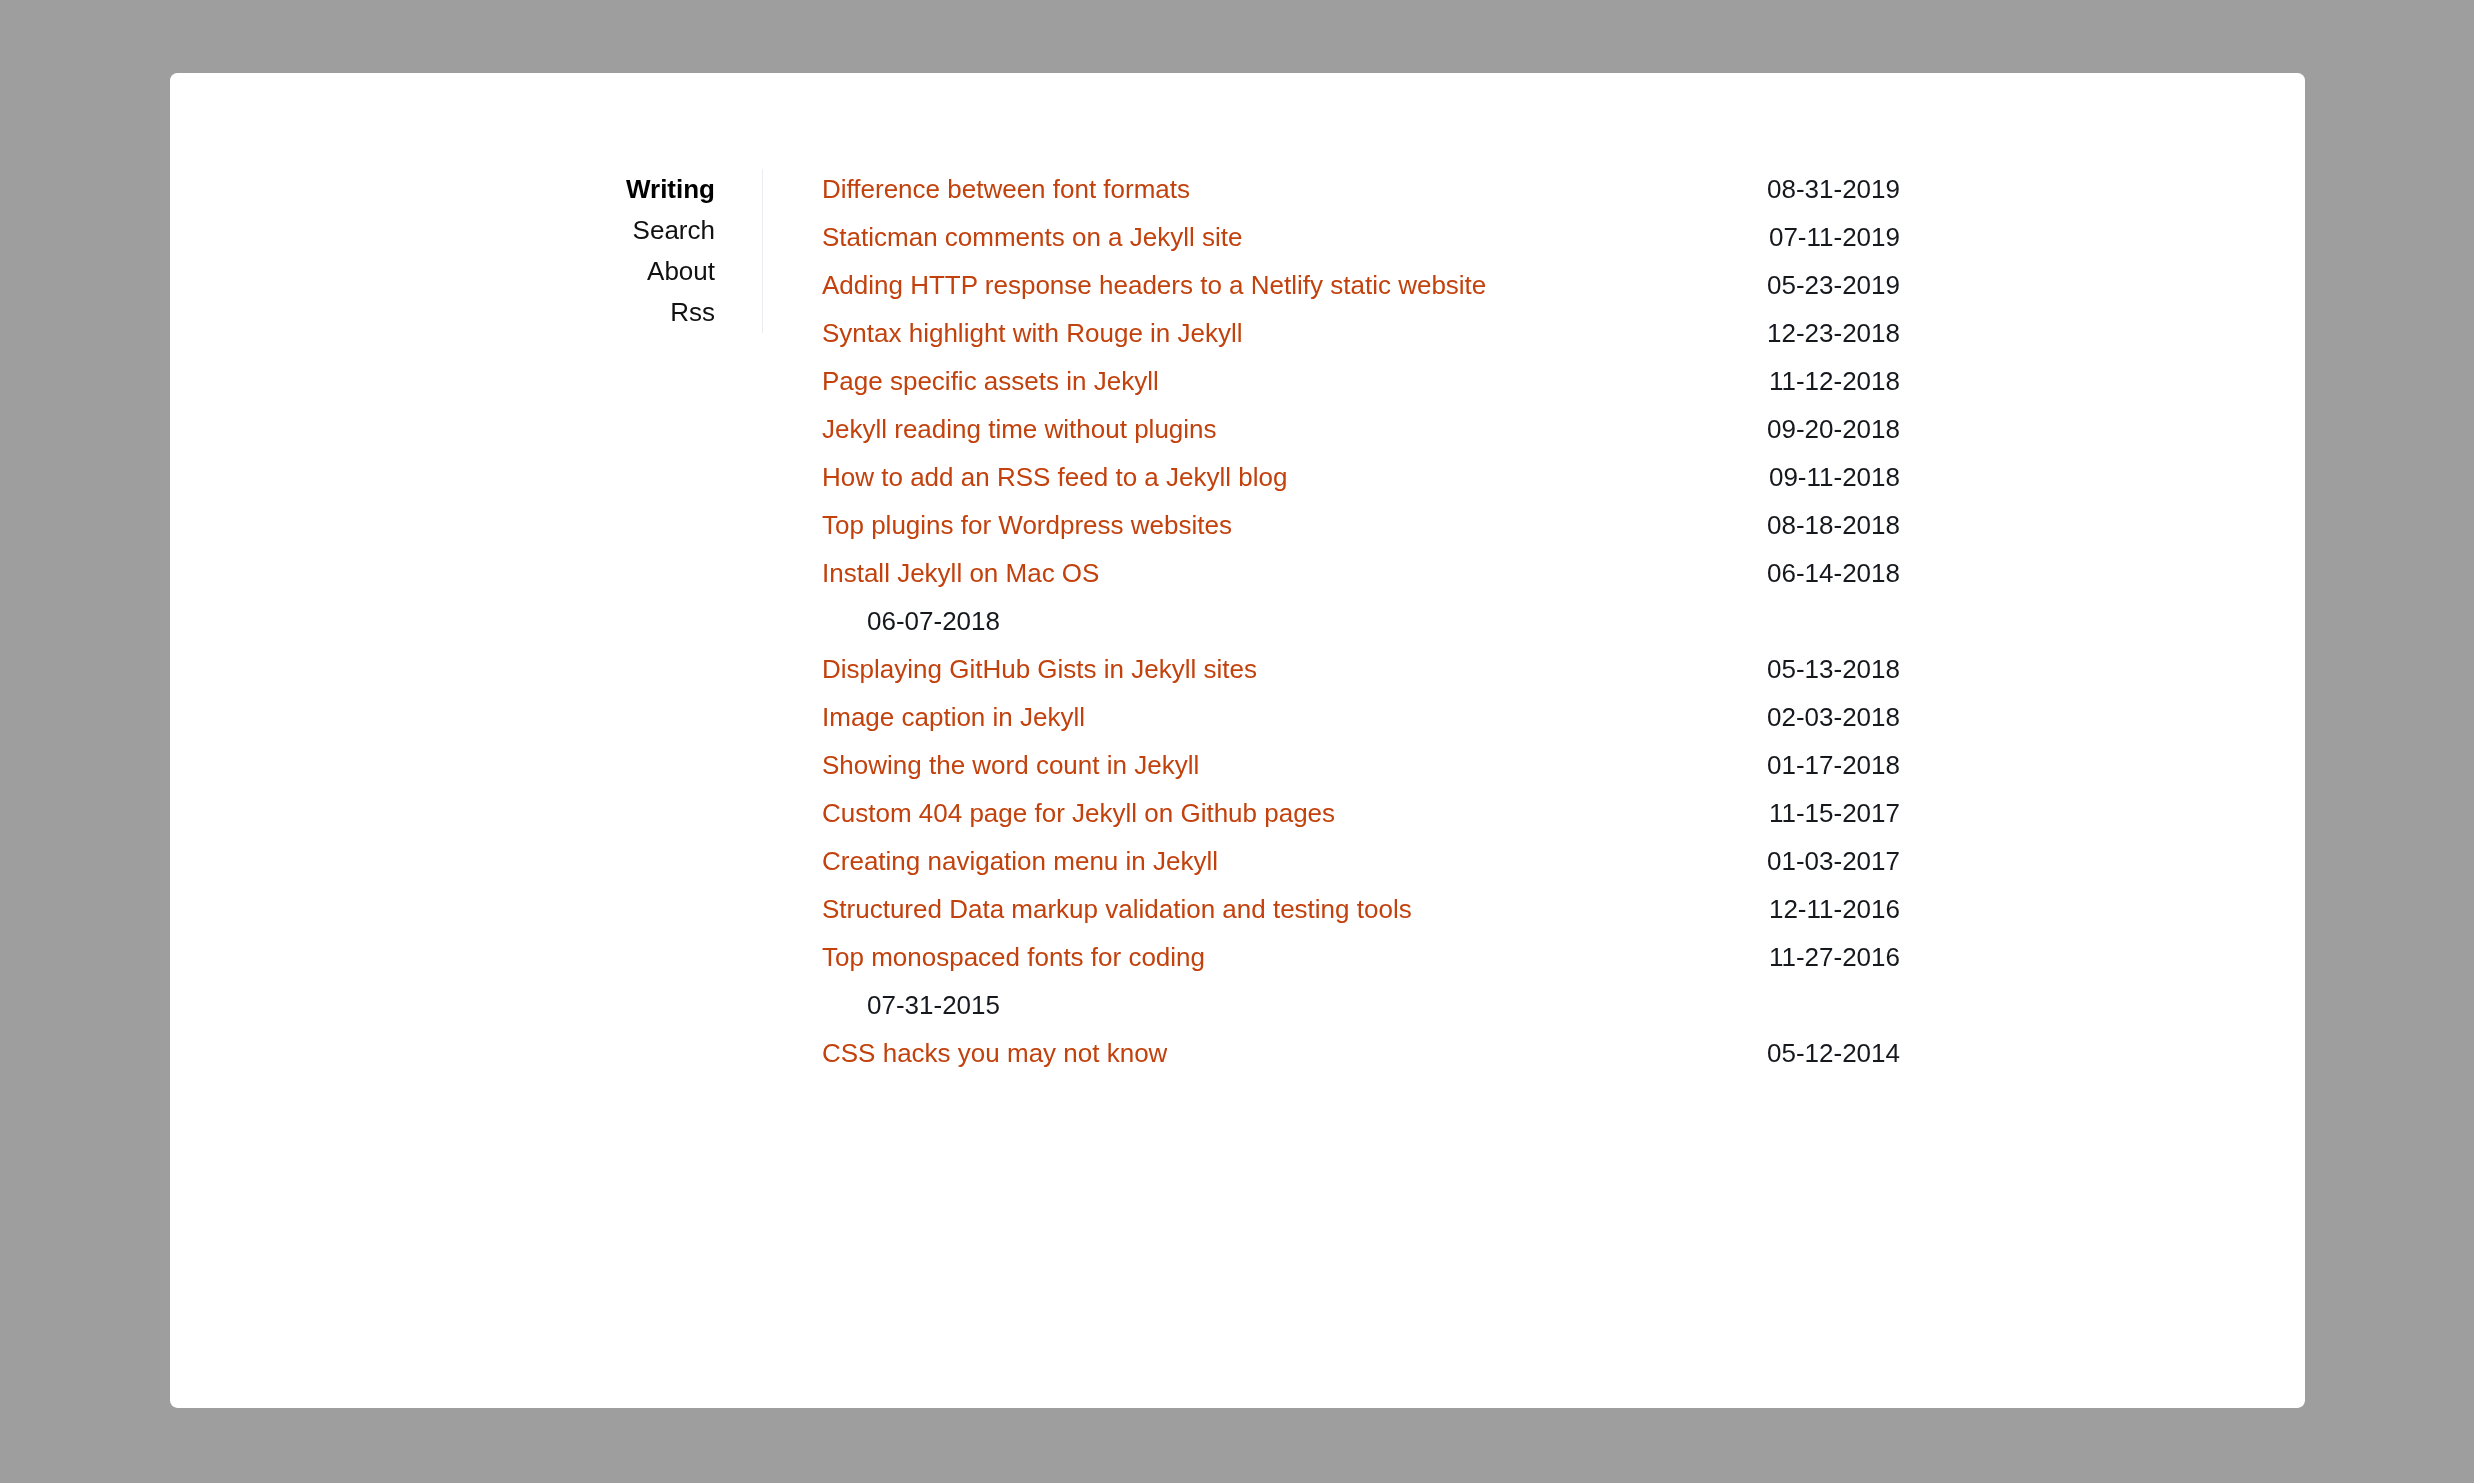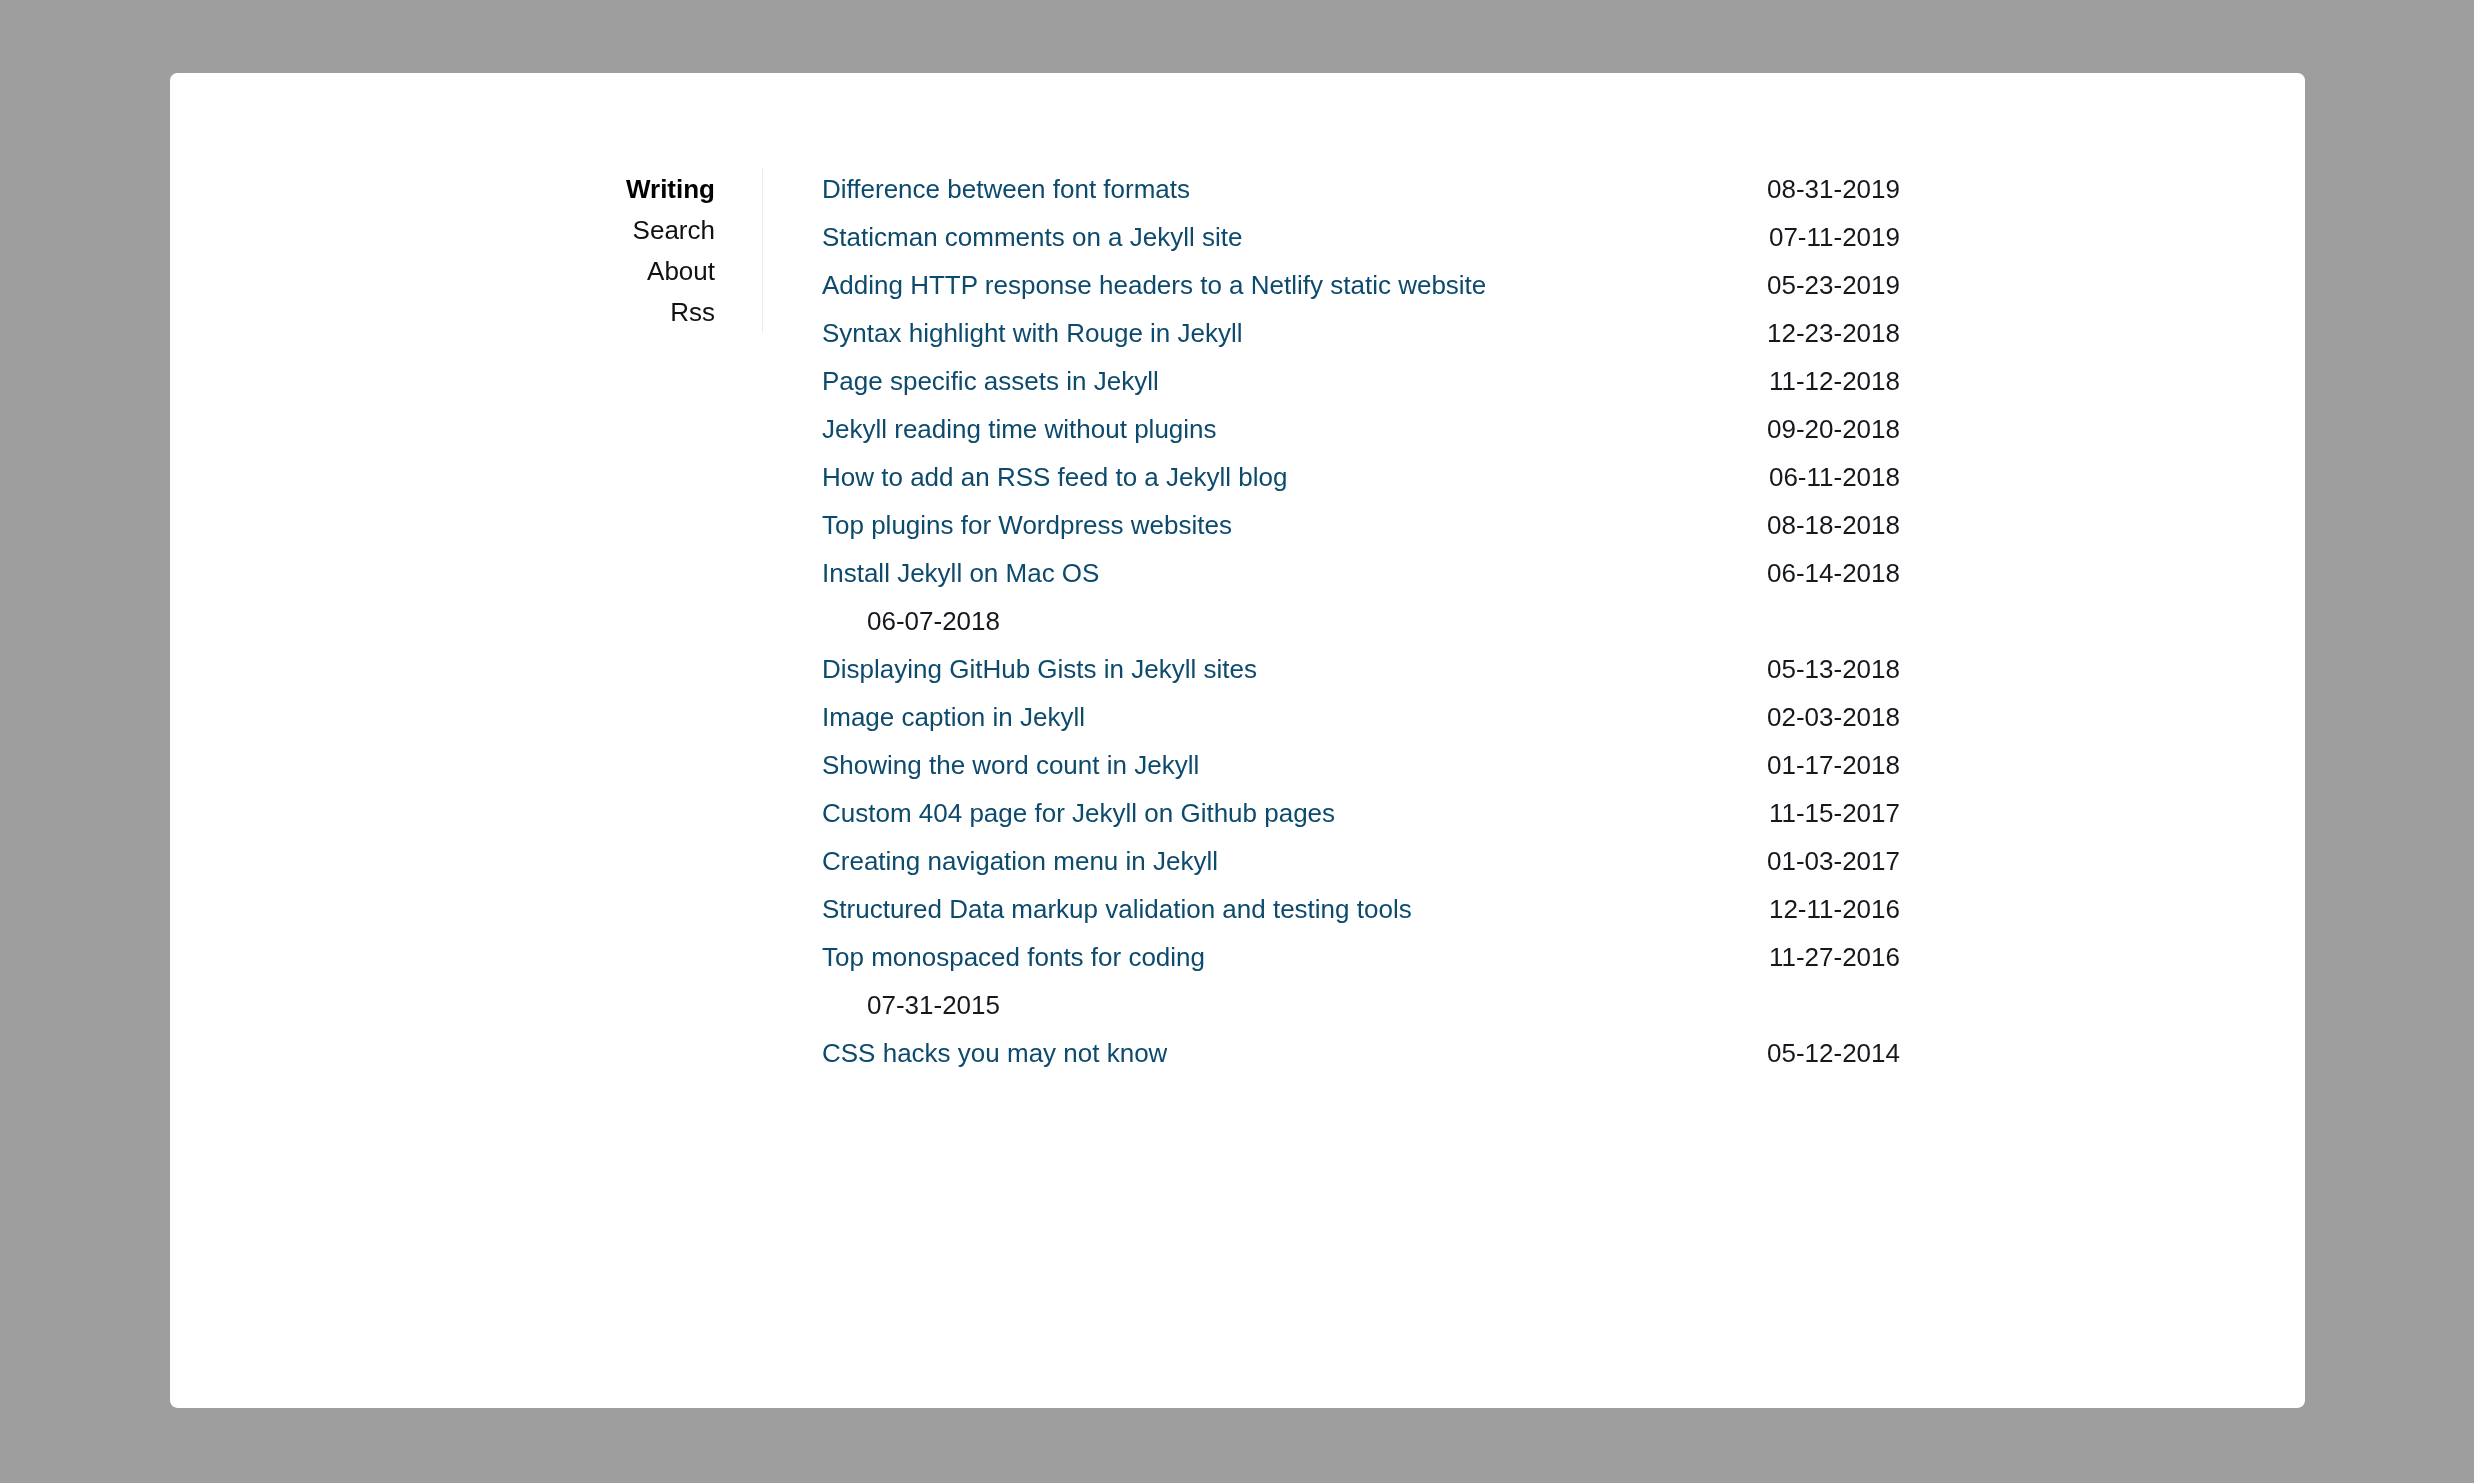--- a/index.html
+++ b/index.html
@@ -54,21 +54,21 @@
     list-style: none;
   }
   .post-row {
     display: flex;
     justify-content: space-between;
     align-items: baseline;
     font-size: 26px;
     line-height: 48px;
   }
   .post-title {
-    color: #0c4a6e;
+    color: #c2410c;
     text-decoration: none;
     cursor: pointer;
     white-space: nowrap;
     overflow: hidden;
   }
   .post-date {
     color: #15181d;
     white-space: nowrap;
     margin-left: 45px;
   }
@@ -126,21 +126,21 @@
           <span class="post-date">11-12-2018</span>
         </li>
 
         <li class="post-row">
           <a class="post-title">Jekyll reading time without plugins</a>
           <span class="post-date">09-20-2018</span>
         </li>
 
         <li class="post-row">
           <a class="post-title">How to add an RSS feed to a Jekyll blog</a>
-          <span class="post-date">06-11-2018</span>
+          <span class="post-date">09-11-2018</span>
         </li>
 
         <li class="post-row">
           <a class="post-title">Top plugins for Wordpress websites</a>
           <span class="post-date">08-18-2018</span>
         </li>
 
         <li class="post-row">
           <a class="post-title">Install Jekyll on Mac OS</a>
           <span class="post-date">06-14-2018</span>

